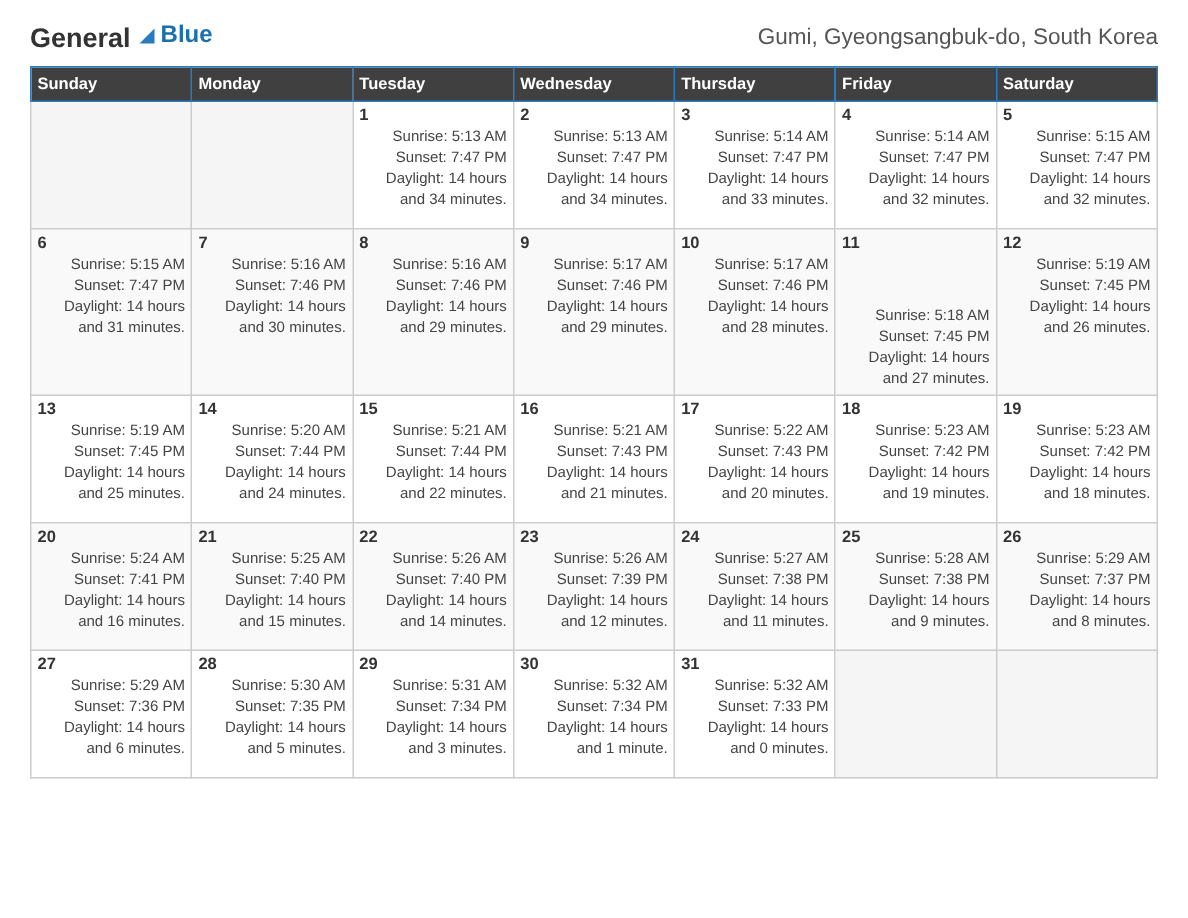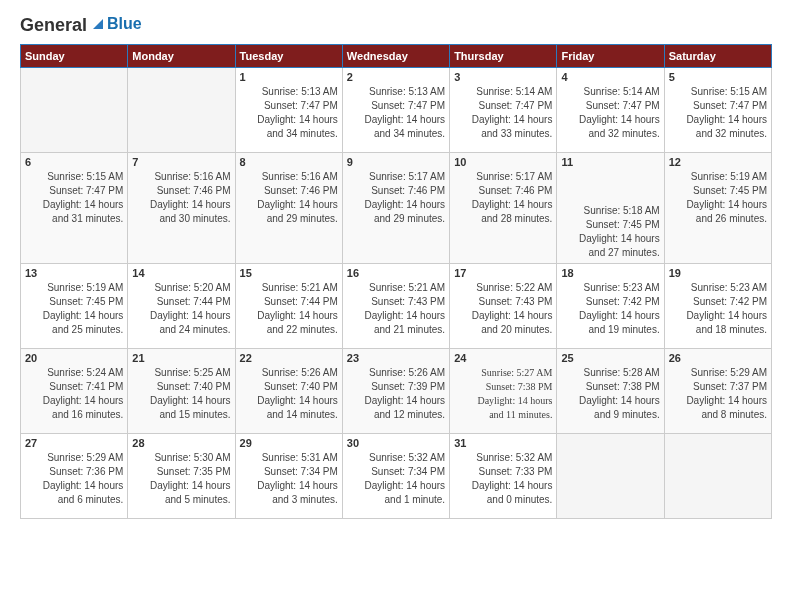--- a/index.html
+++ b/index.html
@@ -51,21 +51,21 @@
     .subtitle {
       font-size: 15px;
       color: #555;
     }
     .calendar {
       width: 100%;
       border-collapse: collapse;
       font-size: 9.5px;
     }
     .calendar thead tr th {
-      background: #7f1d1d;
+      background: #404040;
       color: #fff;
       padding: 5px 4px;
       text-align: left;
       font-size: 11px;
       border: 1px solid #2a7abf;
     }
     .calendar tbody tr td {
       border: 1px solid #ccc;
       vertical-align: top;
       padding: 3px 4px;
@@ -101,20 +101,21 @@
     <div class="logo">
       <div style="display:flex;align-items:center;">
         <span class="logo-general">General</span>
         <svg width="18" height="18" viewBox="0 0 18 18" style="margin-left:2px;margin-top:-2px;">
           <polygon points="4,14 14,4 14,14" fill="#2a7abf"></polygon>
         </svg>
       </div>
       <span class="logo-blue">Blue</span>
     </div>
     <div class="title-area">
+      <div class="subtitle">Gumi, Gyeongsangbuk-do, South Korea</div>
     </div>
   </div>
 
   <table class="calendar">
     <thead>
       <tr>
       <th>Sunday</th>
           <th>Monday</th>
           <th>Tuesday</th>
           <th>Wednesday</th>
@@ -289,21 +290,21 @@
           </td>
           <td>
             <span class="day-num">23</span>
             <div class="day-info" style="white-space: pre-line;">Sunrise: 5:26 AM
 Sunset: 7:39 PM
 Daylight: 14 hours
 and 12 minutes.</div>
           </td>
           <td>
             <span class="day-num">24</span>
-            <div class="day-info" style="white-space: pre-line; font-family: Liberation Serif, serif;">Sunrise: 5:27 AM
+            <div class="day-info" style="white-space: pre-line;">Sunrise: 5:27 AM
 Sunset: 7:38 PM
 Daylight: 14 hours
 and 11 minutes.</div>
           </td>
           <td>
             <span class="day-num">25</span>
             <div class="day-info" style="white-space: pre-line;">Sunrise: 5:28 AM
 Sunset: 7:38 PM
 Daylight: 14 hours
 and 9 minutes.</div>

